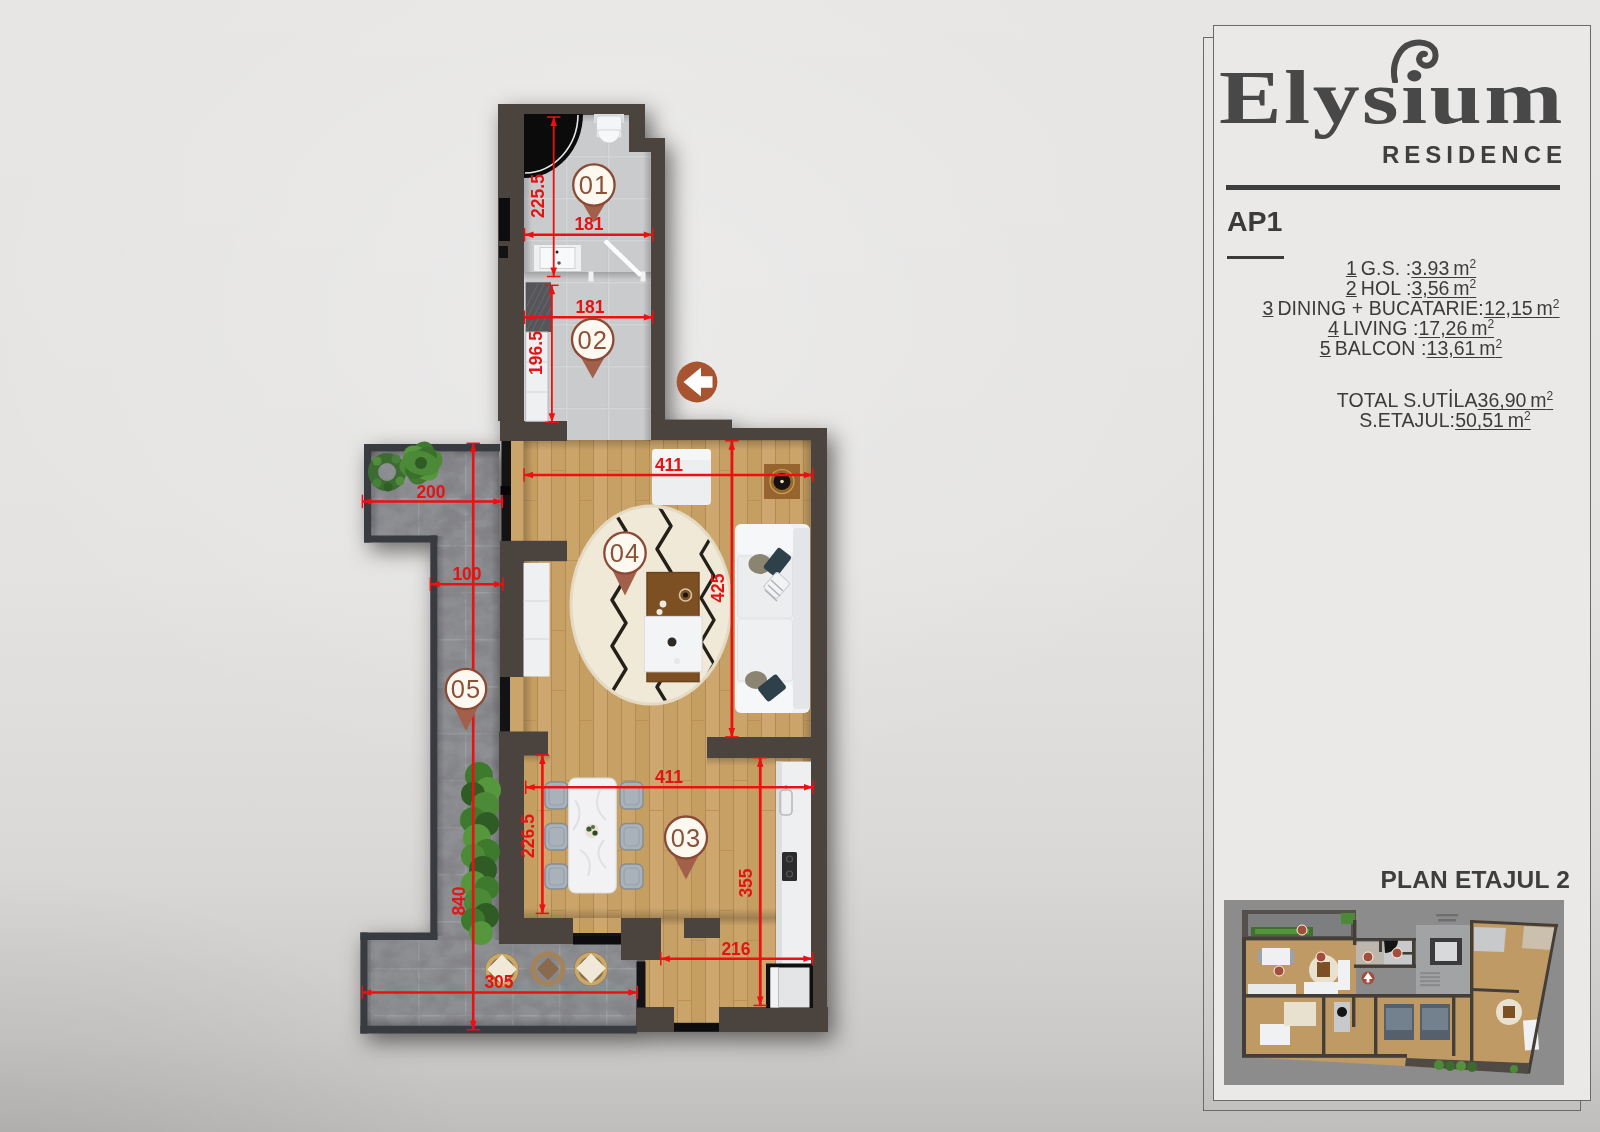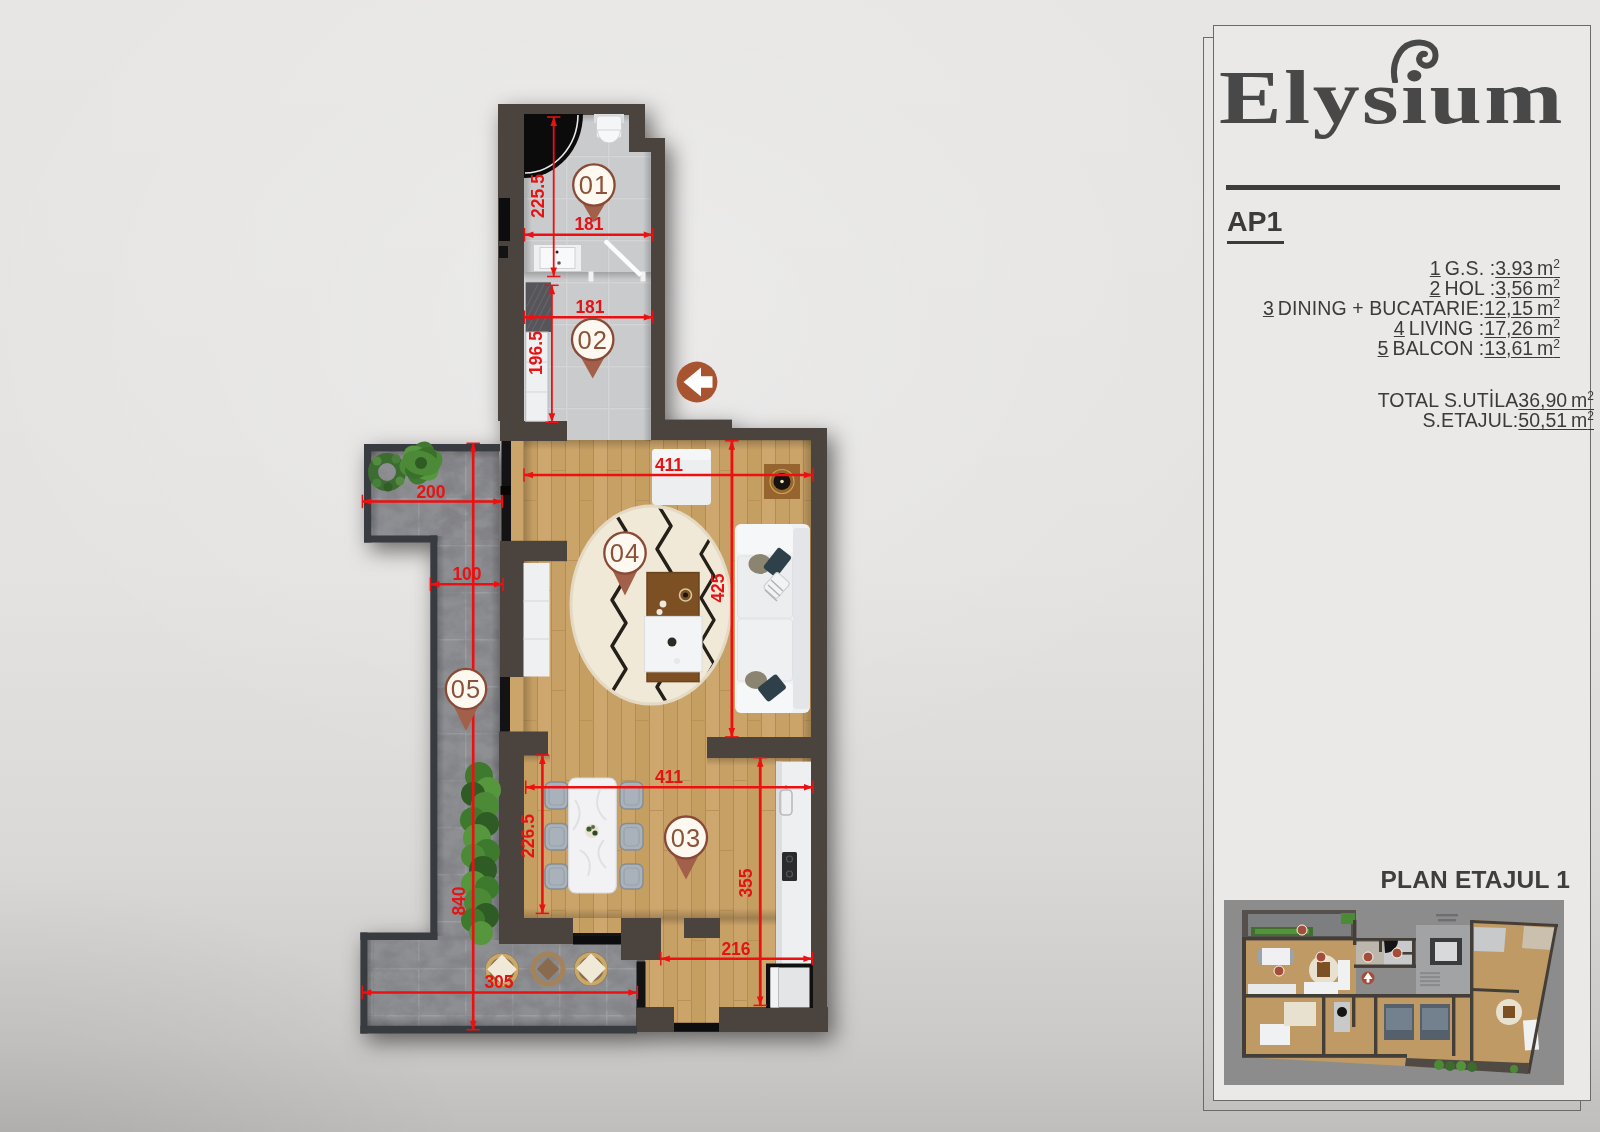--- a/index.html
+++ b/index.html
@@ -5,21 +5,21 @@
   html,body{margin:0;padding:0;}
   .page{position:relative;width:1600px;height:1132px;overflow:hidden;
     font-family:"Liberation Sans",sans-serif;
     background:
       radial-gradient(ellipse 950px 700px at 620px 320px, rgba(255,255,255,0.24), rgba(255,255,255,0) 70%),
       radial-gradient(ellipse 800px 540px at 0% 106%, rgba(0,0,0,0.10), rgba(0,0,0,0) 60%),
       linear-gradient(to bottom, #e7e6e5 0%, #e4e3e2 50%, #dad9d8 75%, #cbcac9 92%, #bfbebd 100%);
   }
   .abs{position:absolute;}
   .rows{font-size:19.5px;color:#3b3b3b;}
-  .row{display:flex;justify-content:flex-end;align-items:baseline;height:20.1px;white-space:nowrap;margin-left:36px;}
+  .row{display:flex;justify-content:center;align-items:baseline;height:20.1px;white-space:nowrap;margin-left:36px;}
   .lab{letter-spacing:0.1px;}
   .val{text-decoration:underline;text-underline-offset:2px;}
   sup{font-size:12px;line-height:0;}
 </style>
 </head>
 <body>
 <div class="page">
 
 <svg class="abs" style="left:0;top:0" width="1600" height="1132" viewBox="0 0 1600 1132">
   <defs>
@@ -535,24 +535,25 @@
 <div class="abs" style="left:1203px;top:37px;width:376px;height:1072px;border:1px solid #6a6a6a;"></div>
 
 <div class="abs" style="left:1213px;top:25px;width:376px;height:1074px;border:1px solid #6a6a6a;background:#eae9e8;"></div>
 
 <div id="logo" class="abs" style="left:1222px;top:54px;width:340px;text-align:center;font-family:'Liberation Serif',serif;font-weight:bold;font-size:76px;color:#484848;letter-spacing:2px;transform:scaleX(1.235);transform-origin:50% 50%;">Ely<span id="sglyph">s</span>ium</div>
 
 <svg id="swash" class="abs" style="left:1390px;top:39px;" width="64" height="44" viewBox="0 0 64 44">
   <path d="M5,42 C1,25 9,8 22,4.5 C35,1 46,7 45.5,17 C45,26 36,29.5 30.5,24 C27.5,20.5 30,14 35,15" fill="none" stroke="#484848" stroke-width="6" stroke-linecap="round"></path>
 </svg>
 
+<div class="abs" style="left:1216px;top:141px;width:351px;text-align:right;font-weight:bold;font-size:24px;color:#3f3f3f;letter-spacing:5px;">RESIDENCE</div>
 
 <div class="abs" style="left:1226px;top:184.5px;width:334px;height:5.5px;background:#3d3d3d;"></div>
 
-<div class="abs" style="left:1227px;top:205px;font-size:28.5px;font-weight:bold;color:#3b3b3b;border-bottom:3px solid #3b3b3b;padding:0 2px 3px 0;">AP1</div>
+<div class="abs" style="left:1227px;top:205px;font-size:28.5px;font-weight:bold;color:#3b3b3b;border-bottom:3px solid #3b3b3b;padding:0 2px 18px 0;">AP1</div>
 
 <div class="abs rows" style="left:1226px;top:256.5px;width:334px;">
 
   <div class="row">
         <span class="lab"><u>1</u> G.S. :</span>
         <span class="val">3.93 m<sup>2</sup></span>
       </div>
 
   <div class="row">
         <span class="lab"><u>2</u> HOL :</span>
@@ -581,21 +582,21 @@
         <span class="lab">TOTAL S.UTİLA</span>
         <span class="val">36,90 m<sup>2</sup></span>
       </div>
 
   <div class="row">
         <span class="lab">S.ETAJUL:</span>
         <span class="val">50,51 m<sup>2</sup></span>
       </div>
 </div>
 
-<div class="abs" style="left:1226px;top:866px;width:344px;text-align:right;font-size:24.5px;font-weight:bold;color:#3e3e3e;letter-spacing:0.2px;">PLAN ETAJUL 1</div>
+<div class="abs" style="left:1226px;top:866px;width:344px;text-align:right;font-size:24.5px;font-weight:bold;color:#3e3e3e;letter-spacing:0.2px;">PLAN ETAJUL 2</div>
 
 <svg class="abs" style="left:1224px;top:900px;" width="340" height="185" viewBox="0 0 340 185">
 
   <rect x="0" y="0" width="340" height="185" fill="#8c8c8d"></rect>
 
   <polygon points="18,94 248,94 248,170 180,166 18,157" fill="#bf9a64"></polygon>
 
   <rect x="18" y="10" width="114" height="30" fill="#55504b"></rect>
   <rect x="24" y="14" width="103" height="22" fill="#7d7e80"></rect>
   <rect x="27" y="27" width="62" height="9" fill="#3f702f"></rect>

